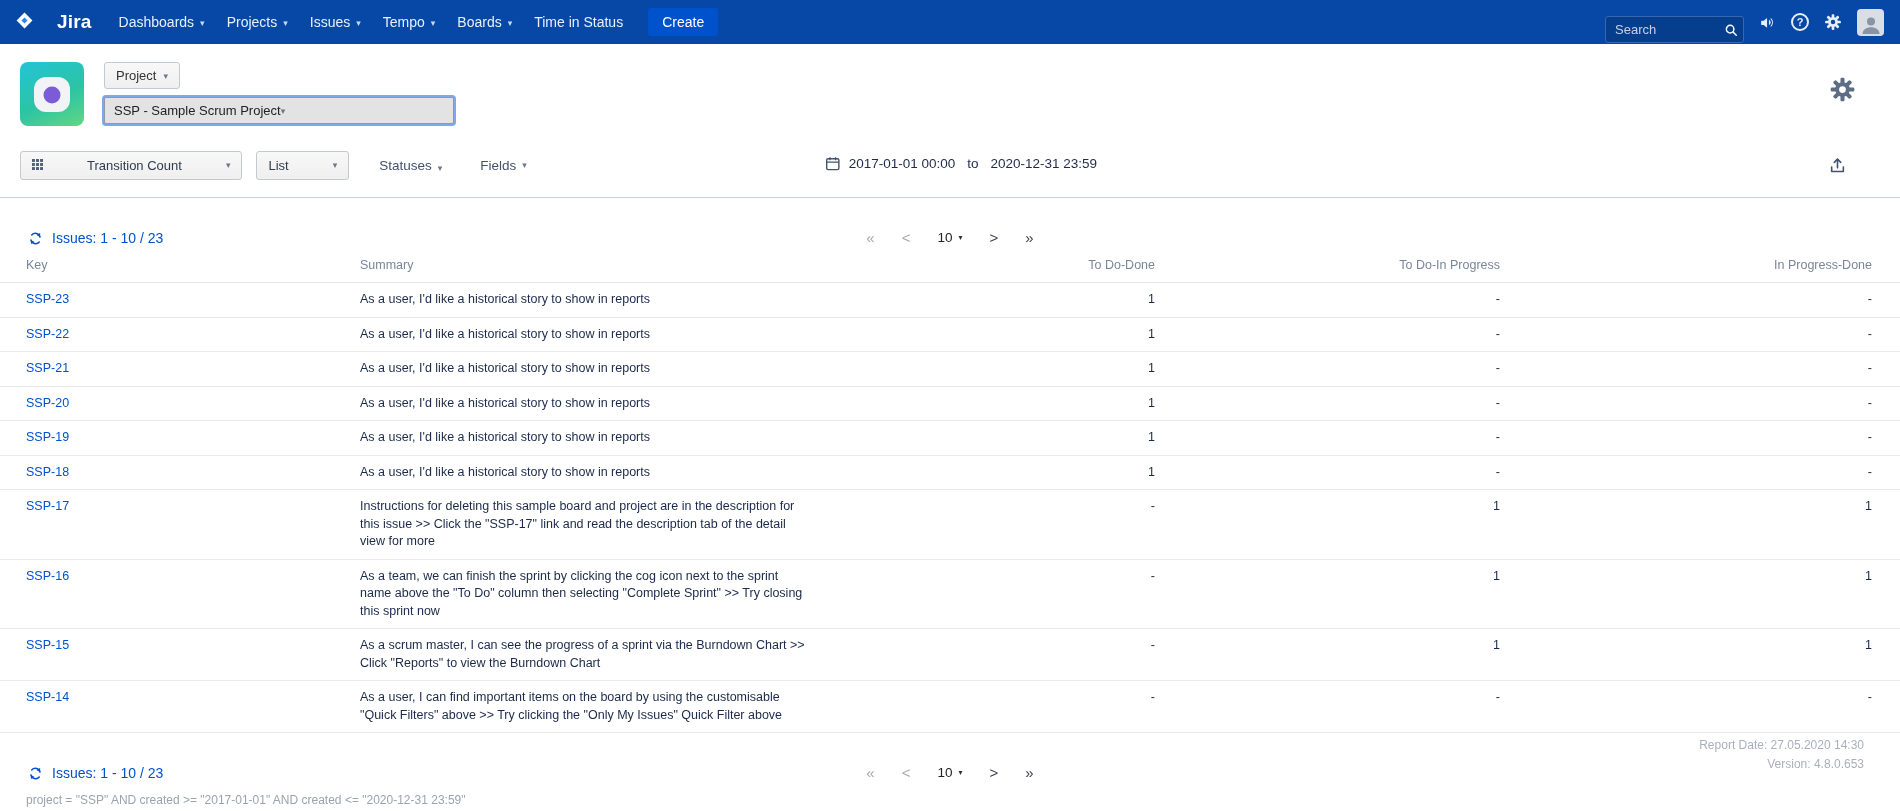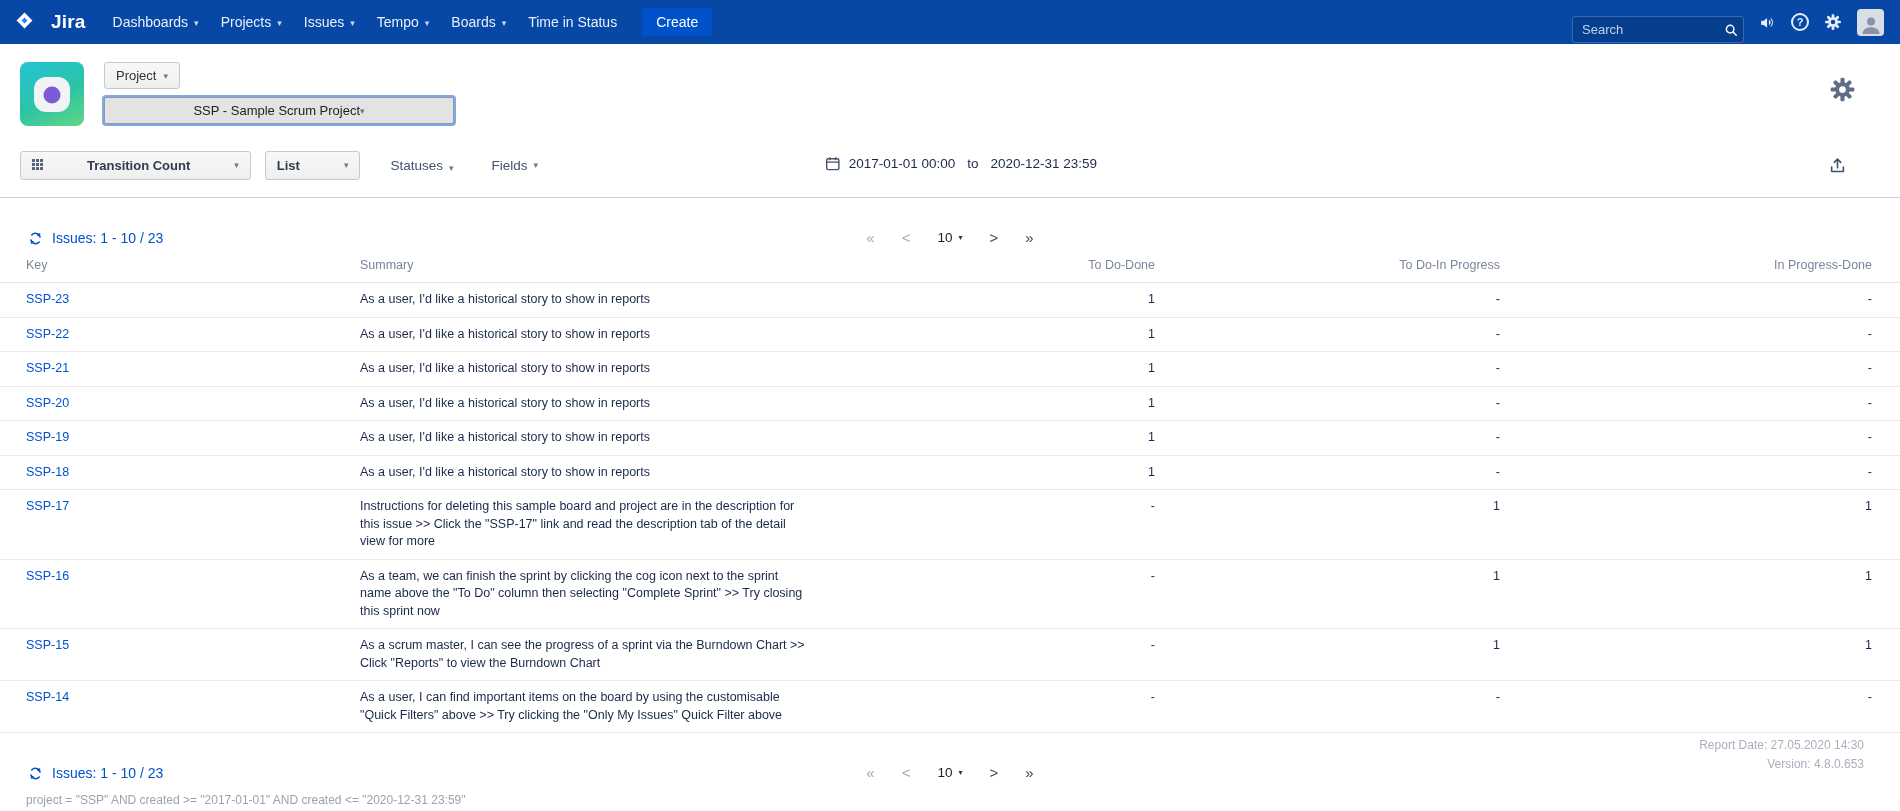--- a/index.html
+++ b/index.html
@@ -11,34 +11,34 @@
     color:#172B4D;
   }
 
   
   .topnav {
     height:44px; background:#0747A6; color:#fff;
     display:flex; align-items:center; justify-content:space-between;
     padding:0 16px 0 14px;
   }
   .nav-left { display:flex; align-items:center; height:100%; }
-  .brand { display:flex; align-items:center; gap:16px; margin-right:16px; cursor:pointer; }
+  .brand { display:flex; align-items:center; gap:22px; margin-right:16px; cursor:pointer; }
   .brand-text { font-size:19px; font-weight:700; color:#fff; letter-spacing:.2px; }
   .nav-item {
     height:32px; display:flex; align-items:center; gap:6px;
     padding:0 11px; font-size:14px; color:#E8F0FC; cursor:pointer; white-space:nowrap;
   }
   .chev { font-size:9px; color:#C9D8F0; margin-top:1px; }
   .create-btn {
     margin-left:14px; background:#0052CC; color:#ffffff; border:none; border-radius:3px;
     font-size:14px; font-weight:500; padding:6px 14px; cursor:pointer;
     font-family:inherit;
   }
   .nav-right { display:flex; align-items:center; gap:15px; }
-  .search-box { position:relative; width:172px;margin-top:15px; }
+  .search-box { position:relative; width:139px;margin-top:15px; }
   .search-input {
     width:100%; height:27px; background:#063E8E; border:1px solid #3A66B0; border-radius:3px;
     color:#fff; font-size:13px; padding:0 26px 0 9px; font-family:inherit;
   }
   .search-input::placeholder { color:#C3D1EA; }
   .search-icon { position:absolute; right:6px; top:50%; transform:translateY(-50%); display:flex; cursor:pointer; }
   .nav-icon { display:flex; align-items:center; justify-content:center; color:#E6EEFB; cursor:pointer; }
   .help-circle {
     width:18px; height:18px; border:2px solid #E6EEFB; border-radius:50%;
     display:flex; align-items:center; justify-content:center;
@@ -60,30 +60,30 @@
   .pa-face { position:absolute; left:14px; top:15px; width:36px; height:35px; background:#F2F3F5; border-radius:12px; }
   .pa-eye { position:absolute; left:50%; top:50%; transform:translate(-50%,-50%); width:17px; height:17px; background:#7B5CD6; border-radius:50%; }
   .project-controls { margin-left:20px; display:flex; flex-direction:column; gap:8px; align-items:flex-start; }
   .aui-btn {
     display:inline-flex; align-items:center; gap:7px;
     background:linear-gradient(#f8f8f8,#efefef); border:1px solid #C3C9D0; border-radius:3px;
     height:27px; padding:12px 11px; font-size:13px; color:#333; cursor:pointer; font-family:inherit;
   }
   .chev-dark { font-size:9px; color:#6B778C; }
   .project-select {
-    display:flex; align-items:center; justify-content:center;
+    display:flex; align-items:center; justify-content:flex-start;
     width:350px; height:27px; background:#E3E3E3; border:1px solid #8E9AA8; border-radius:2px;
     box-shadow:0 0 0 2px #7DA9E8; padding:0 9px; font-size:13px; color:#222; cursor:pointer;
   }
   .content-gear { position:absolute; right:44px; top:32px; color:#5E6C84; cursor:pointer; }
   .content-gear .gear-hole { fill:#fff; }
 
   
   .toolbar { display:flex; align-items:center; margin-top:24px; padding:0 26px 0 20px; position:relative; height:30px; }
-  .btn-bold { font-weight:700; height:29px; color:#2F3B4E;gap:44px; }
+  .btn-bold { font-weight:400; height:29px; color:#2F3B4E;gap:44px; }
   .btn-list { margin-left:14px; }
   .text-dd { display:flex; align-items:center; gap:6px; font-size:13.5px; color:#42526E; cursor:pointer; }
   .dd-statuses { margin-left:30px;align-items:flex-end; }
   .dd-fields { margin-left:38px; }
   .date-range {
     position:absolute; left:50.6%; transform:translateX(-50%);
     display:flex; align-items:flex-start; gap:8px; font-size:13.5px; color:#1E2B4A; white-space:nowrap;
   }
   .date-sep { margin:0 4px; }
   .export-btn { position:absolute; right:54px; display:flex; cursor:pointer; }

